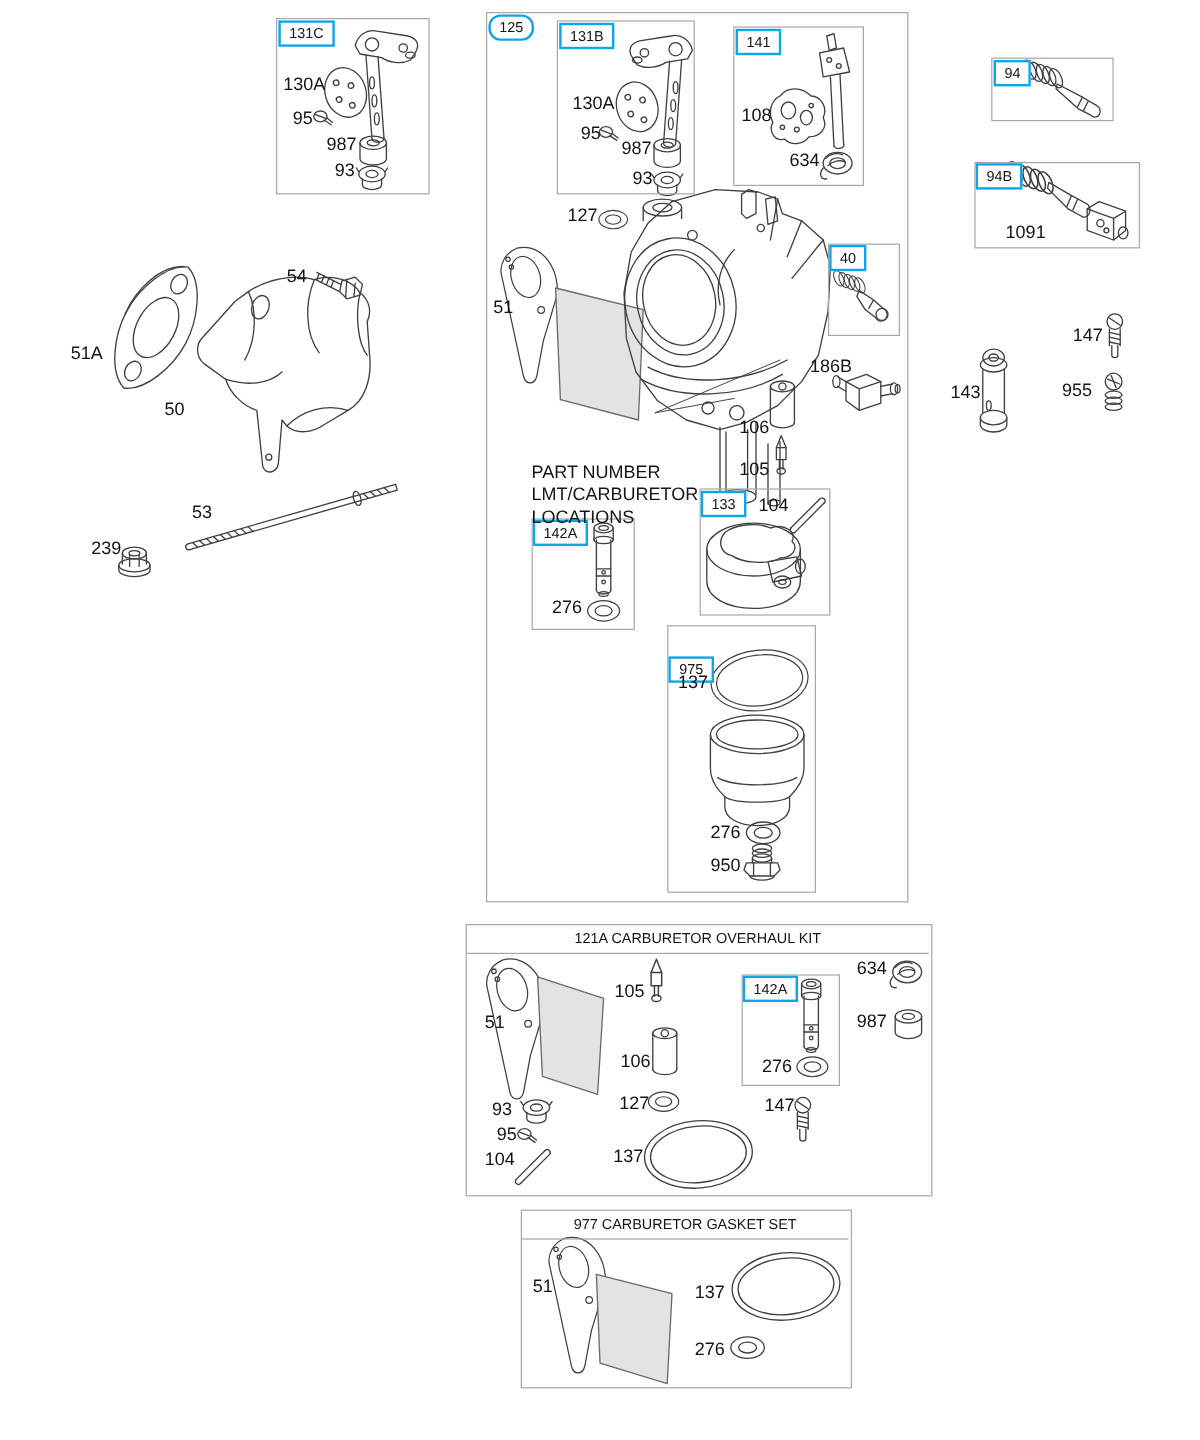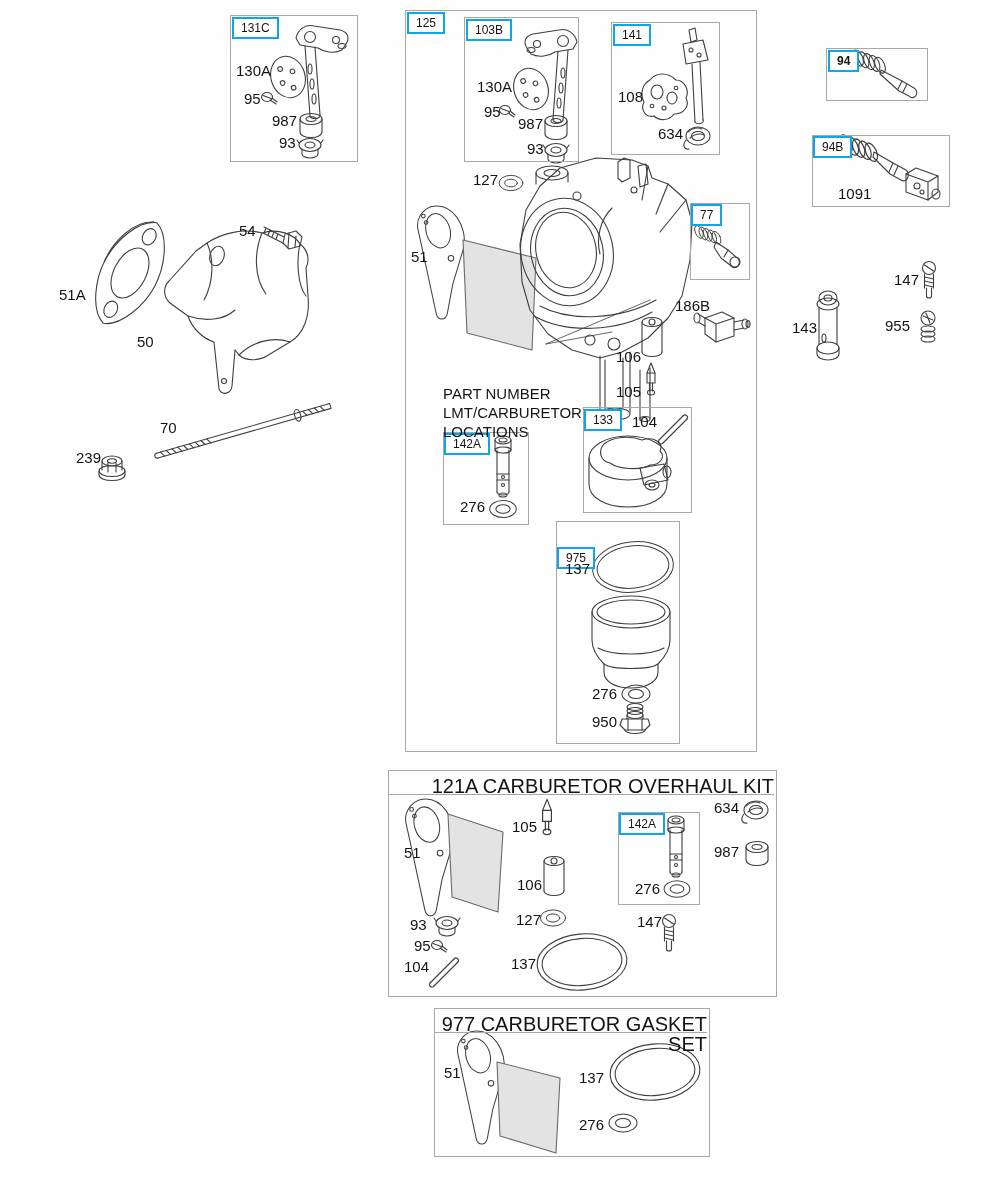--- a/index.html
+++ b/index.html
@@ -3,21 +3,21 @@
 <meta charset="utf-8">
 <style>
   html,body{margin:0;padding:0;background:#ffffff;}
   #stage{position:relative;width:1000px;height:1200px;background:#fefefe;overflow:hidden;
          font-family:"Liberation Sans", sans-serif;color:#141414;}
   svg.art{position:absolute;left:0;top:0;}
   .gbox{position:absolute;border:1px solid #a8a8a8;background:transparent;}
   .lblbox{position:absolute;border:2px solid #0ea5e9;background:#ffffff;
           font-size:12px;line-height:1;padding:3px 7px;white-space:nowrap;}
   .co{position:absolute;font-size:15px;line-height:1.1;white-space:nowrap;}
-  .ttl{position:absolute;text-align:right;font-size:20px;line-height:1;
+  .ttl{position:absolute;text-align:center;font-size:12px;line-height:1;
        border-bottom:1px solid #a8a8a8;padding-top:5px;height:18px;}
   .note{position:absolute;font-size:15px;line-height:19px;white-space:nowrap;margin-top:28px;}
 </style>
 </head>
 <body>
 
 <div id="stage">
 
   <svg class="art" width="1000" height="1200" viewBox="0 0 1000 1200" stroke="#3f3f3f" fill="none" stroke-width="1.1" stroke-linecap="round" stroke-linejoin="round">
     <defs>
@@ -352,28 +352,28 @@
   <div class="gbox" style="left:826px;top:48px;width:100px;height:51px;"></div>
   <div class="gbox" style="left:812px;top:135px;width:136px;height:70px;"></div>
   <div class="gbox" style="left:388px;top:770px;width:387px;height:225px;"></div>
   <div class="gbox" style="left:618px;top:812px;width:80px;height:91px;"></div>
   <div class="gbox" style="left:434px;top:1008px;width:274px;height:147px;"></div>
 
   <div class="ttl" style="left:389px;top:771px;width:385px;">121A CARBURETOR OVERHAUL KIT</div>
   <div class="ttl" style="left:435px;top:1009px;width:272px;">977 CARBURETOR GASKET SET</div>
 
   <div class="lblbox" style="left:232px;top:17px;">131C</div>
-  <div class="lblbox" style="left:407px;top:12px;">125</div>
-  <div class="lblbox" style="left:466px;top:19px;">103B</div>
+  <div class="lblbox" style="left:407px;top:12px;border-radius:10px;">125</div>
+  <div class="lblbox" style="left:466px;top:19px;">131B</div>
   <div class="lblbox" style="left:613px;top:24px;">141</div>
-  <div class="lblbox" style="left:691px;top:204px;">77</div>
+  <div class="lblbox" style="left:691px;top:204px;">40</div>
   <div class="lblbox" style="left:584px;top:409px;">133</div>
   <div class="lblbox" style="left:444px;top:433px;">142A</div>
   <div class="lblbox" style="left:557px;top:523px;margin-top:24px;">975</div>
-  <div class="lblbox" style="left:828px;top:50px;font-weight:bold;">94</div>
+  <div class="lblbox" style="left:828px;top:50px;">94</div>
   <div class="lblbox" style="left:813px;top:136px;">94B</div>
   <div class="lblbox" style="left:619px;top:813px;">142A</div>
 
   <div class="co" style="left:236px;top:63px;">130A</div>
   <div class="co" style="left:244px;top:91px;">95</div>
   <div class="co" style="left:272px;top:113px;">987</div>
   <div class="co" style="left:279px;top:135px;">93</div>
 
   <div class="co" style="left:477px;top:79px;">130A</div>
   <div class="co" style="left:484px;top:104px;">95</div>
@@ -399,21 +399,21 @@
   <div class="co" style="left:592px;top:714px;">950</div>
 
   <div class="co" style="left:838px;top:186px;">1091</div>
   <div class="co" style="left:894px;top:272px;">147</div>
   <div class="co" style="left:885px;top:318px;">955</div>
   <div class="co" style="left:792px;top:320px;">143</div>
 
   <div class="co" style="left:59px;top:287px;">51A</div>
   <div class="co" style="left:137px;top:334px;">50</div>
   <div class="co" style="left:239px;top:223px;">54</div>
-  <div class="co" style="left:160px;top:420px;">70</div>
+  <div class="co" style="left:160px;top:420px;">53</div>
   <div class="co" style="left:76px;top:450px;">239</div>
 
   <div class="co" style="left:404px;top:845px;">51</div>
   <div class="co" style="left:512px;top:819px;">105</div>
   <div class="co" style="left:517px;top:877px;">106</div>
   <div class="co" style="left:410px;top:917px;">93</div>
   <div class="co" style="left:414px;top:938px;">95</div>
   <div class="co" style="left:404px;top:959px;">104</div>
   <div class="co" style="left:516px;top:912px;">127</div>
   <div class="co" style="left:511px;top:956px;">137</div>

